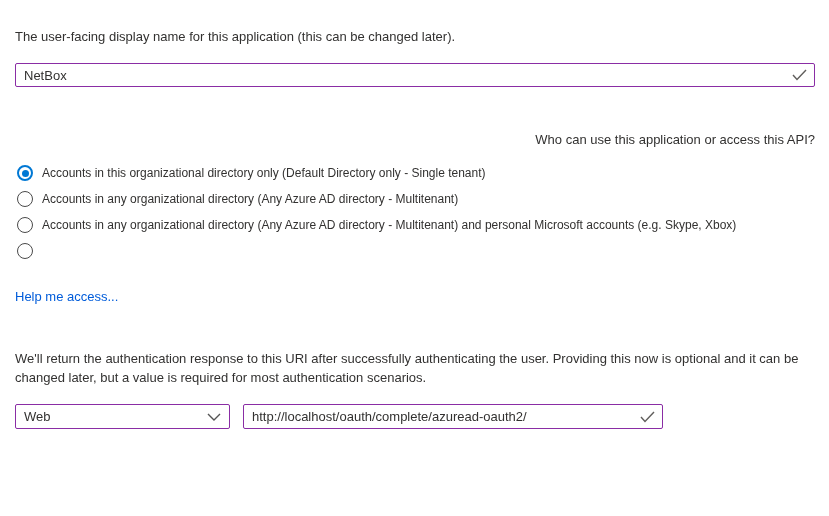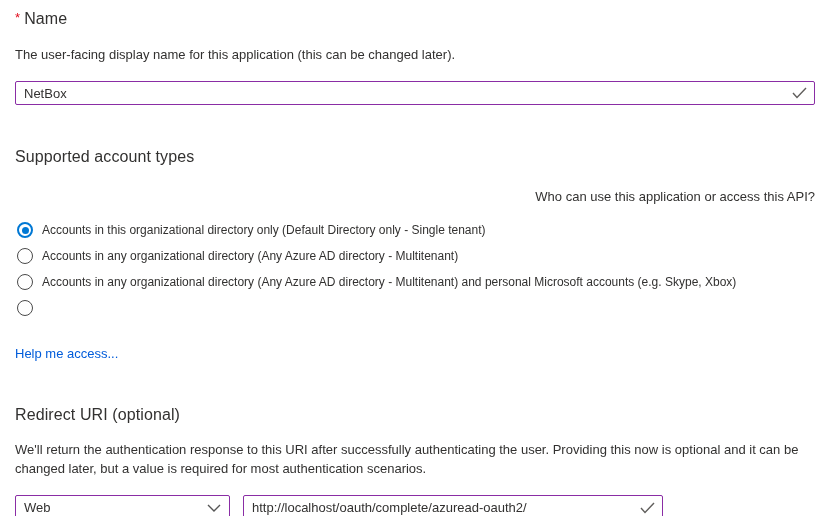--- a/index.html
+++ b/index.html
@@ -70,34 +70,30 @@
   .chevron-icon polyline{fill:none;stroke:#555;stroke-width:1.4;}
   .uri-input-wrap{width:420px;}
   .uri-input-wrap input.text-input{height:25px;}
 </style>
 </head>
 <body>
 
 <div class="page">
 
   <section class="name-section">
-    <h2 class="section-heading">
-      <span class="req">*</span><span>Name</span>
-    </h2>
     <p class="desc">The user-facing display name for this application (this can be changed later).</p>
     <div class="input-wrap name-input-wrap">
       <input class="text-input" type="text" value="NetBox" style="">
       <svg class="check-icon" viewBox="0 0 15 12">
         <polyline points="1,6 5,10.5 14,1"></polyline>
       </svg>
     </div>
   </section>
 
   <section class="account-section">
-    <h2 class="section-heading">Supported account types</h2>
     <p class="desc question">Who can use this application or access this API?</p>
     <div class="radio-list">
   <div class="radio-row">
     <span class="radio selected">
             <span class="dot"></span>
           </span>
     <span class="radio-label">Accounts in this organizational directory only (Default Directory only - Single tenant)</span>
   </div>
 
   <div class="radio-row">
@@ -117,21 +113,20 @@
   <div class="radio-row">
     <span class="radio">
             <span class="dot"></span>
           </span>
   </div>
 </div>
     <a class="help-link">Help me access...</a>
   </section>
 
   <section class="redirect-section">
-    <h2 class="section-heading">Redirect URI (optional)</h2>
     <p class="desc">We'll return the authentication response to this URI after successfully authenticating the user. Providing this now is optional and it can be changed later, but a value is required for most authentication scenarios.</p>
     <div class="uri-row">
       <div class="select-wrap">
         <div class="platform-select">
           <span>Web</span>
         </div>
         <svg class="chevron-icon" viewBox="0 0 14 8">
           <polyline points="1,1 7,7 13,1"></polyline>
         </svg>
       </div>

